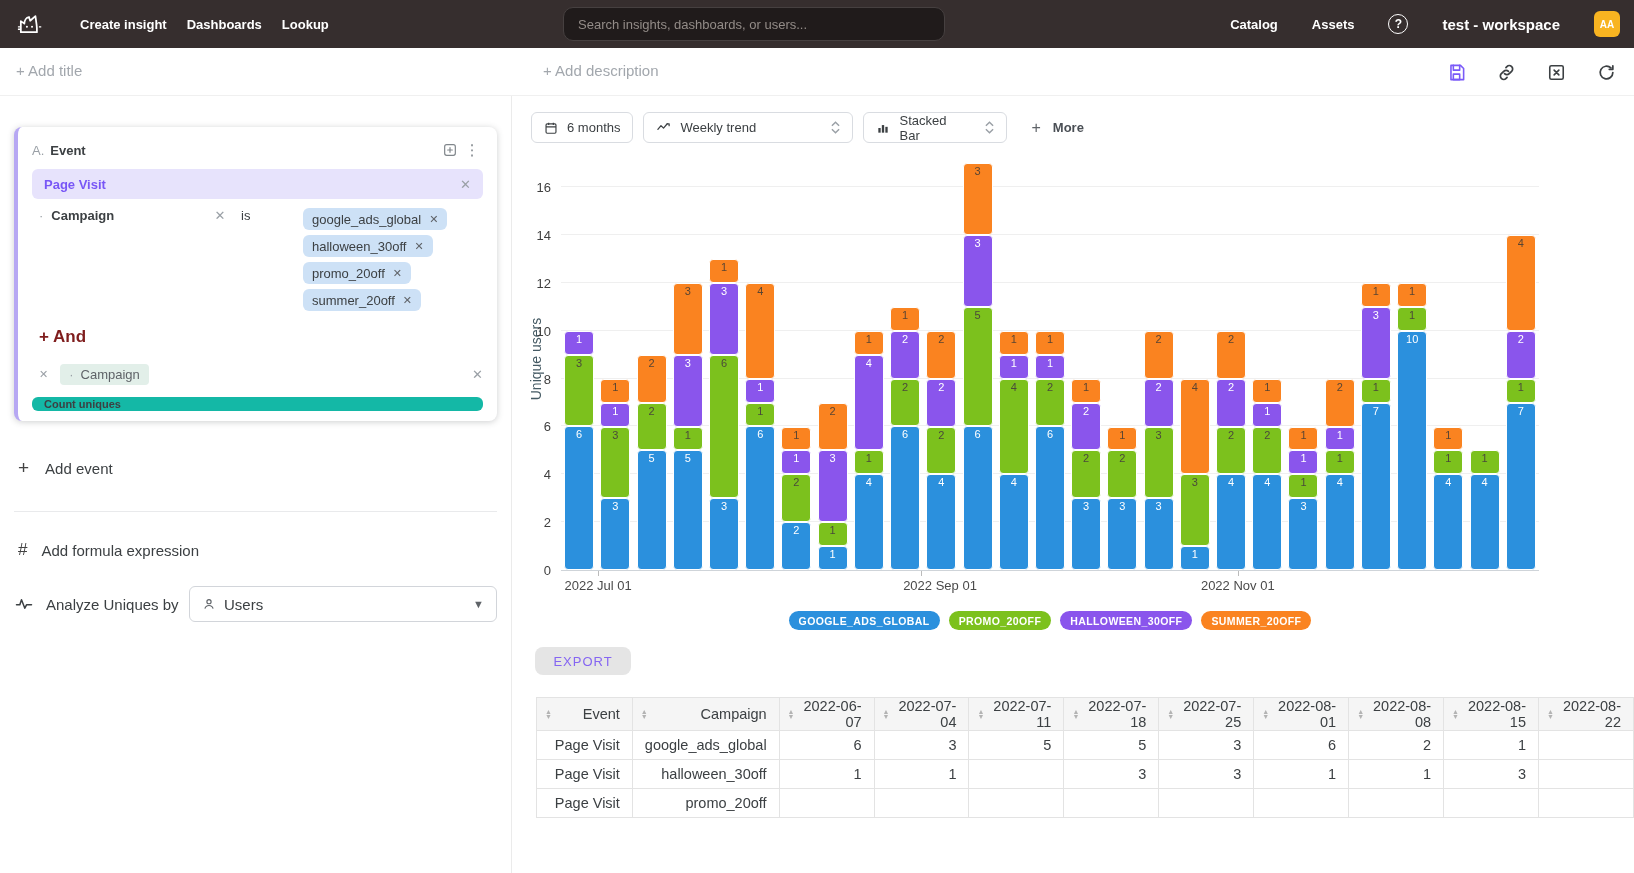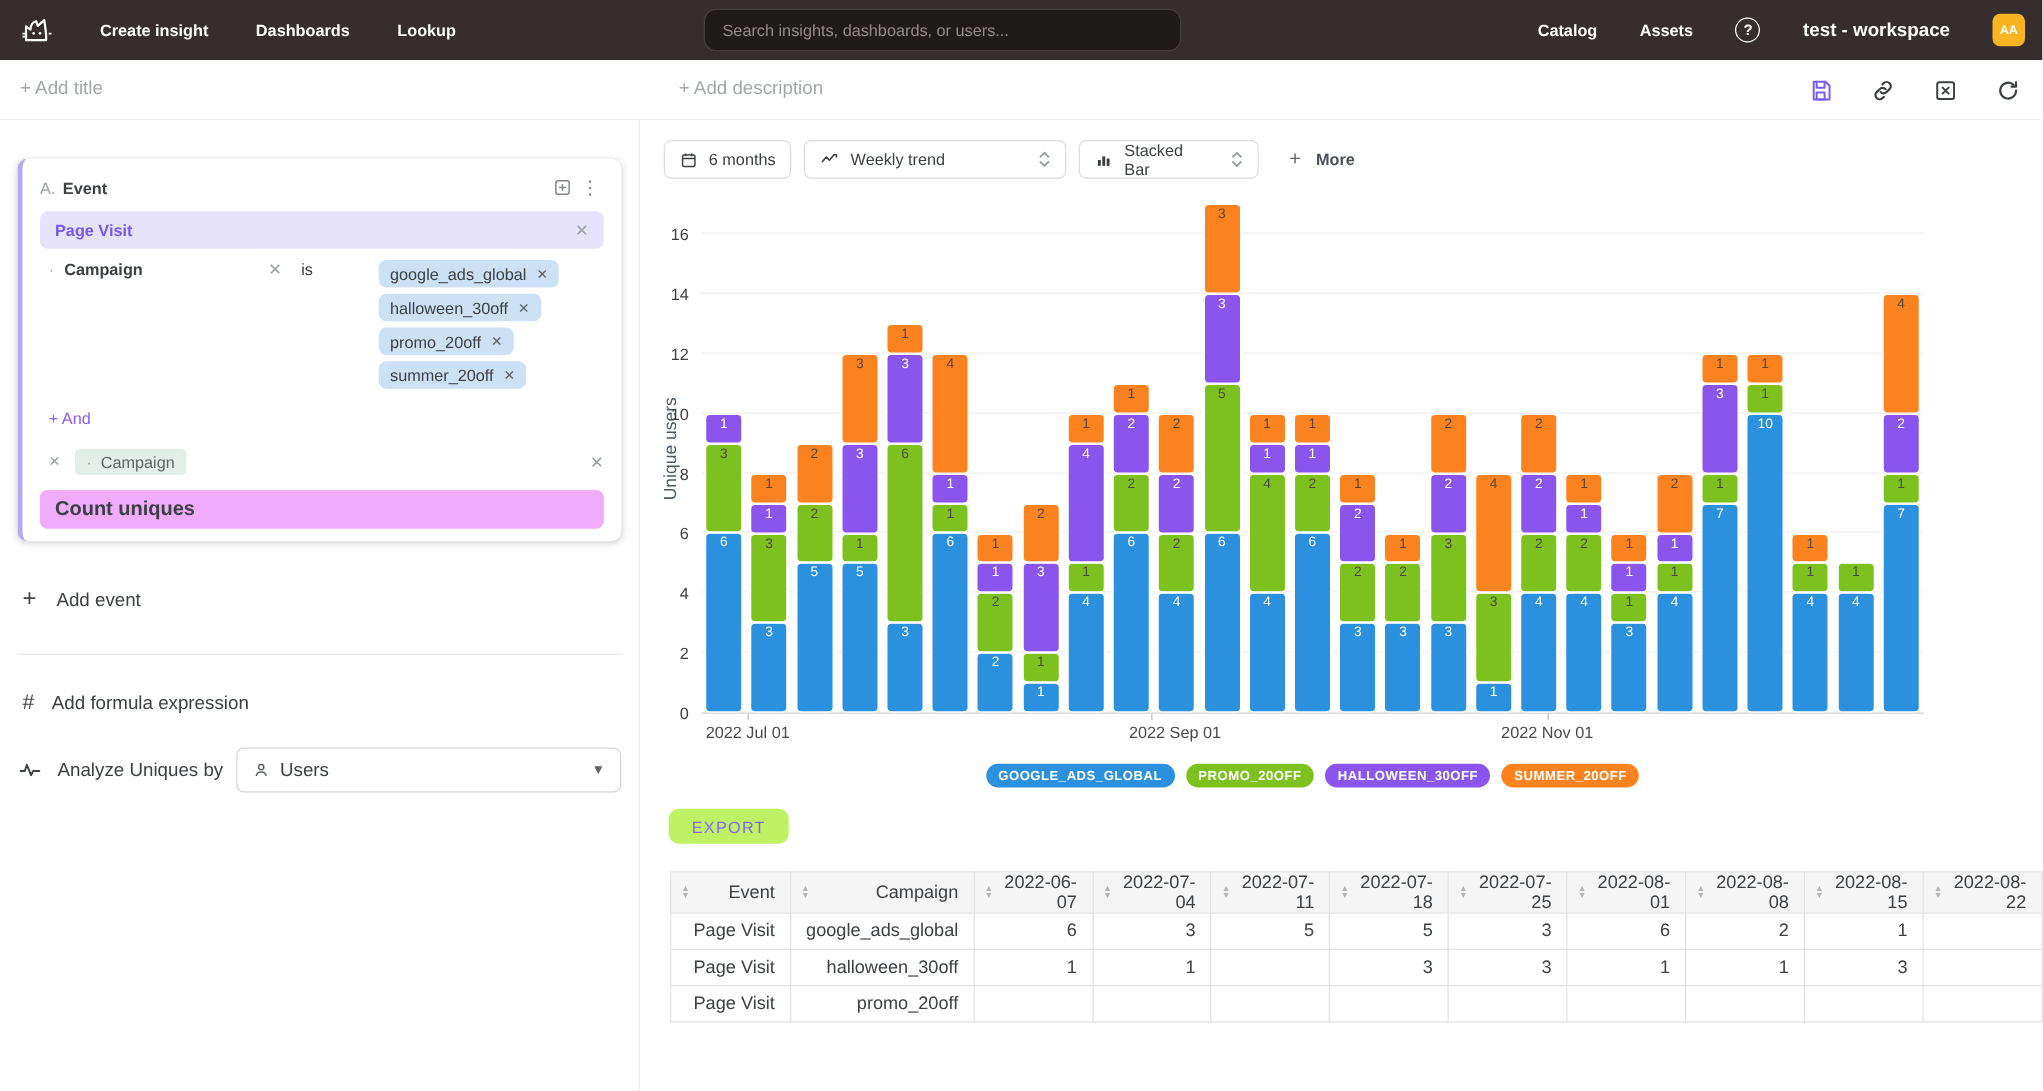--- a/index.html
+++ b/index.html
@@ -2,21 +2,21 @@
 <html><head>
 <meta charset="utf-8">
 <style>
   * { margin:0; padding:0; box-sizing:border-box; }
   html,body { width:1634px; height:873px; overflow:hidden; background:#fff;
     font-family:"Liberation Sans", sans-serif; color:#3c4043; }
 
   
   .topnav { position:relative; height:48px; background:#362e2e; display:flex; align-items:center; }
   .logo { margin-left:12px; width:34px; height:34px; display:flex; align-items:center; justify-content:center; cursor:pointer; }
-  .navlinks { display:flex; gap:38px; margin-left:34px; }
+  .navlinks { display:flex; gap:20px; margin-left:34px; }
   .navlinks a { color:#fff; font-size:13px; font-weight:bold; text-decoration:none; cursor:pointer; }
   .searchwrap { position:absolute; left:563px; top:7px; width:382px; height:34px; }
   .searchwrap input { width:100%; height:100%; background:#201b1b; border:1px solid #464040; border-radius:10px;
     color:#cfc9c5; font-size:13px; padding:0 14px; outline:none; font-family:inherit; }
   .searchwrap input::placeholder { color:#938c88; }
   .navright { position:absolute; right:14px; top:0; height:48px; display:flex; align-items:center; gap:34px; }
   .navright a { color:#fff; font-size:13px; font-weight:bold; text-decoration:none; cursor:pointer; }
   .helpbtn { width:20px; height:20px; border:1.5px solid #fff; border-radius:50%; color:#fff; font-size:12px;
     display:flex; align-items:center; justify-content:center; cursor:pointer; font-weight:bold; }
   .wsname { color:#fff; font-size:15px; font-weight:bold; }
@@ -52,28 +52,28 @@
   .xmark { color:#9aa0a6; font-size:13px; cursor:pointer; }
   .filterrow { margin-top:9px; display:flex; align-items:flex-start; }
   .propname { margin-left:7px; font-size:13px; font-weight:bold; color:#3c4043; width:168px; cursor:pointer; }
   .propname .bullet { color:#9aa0a6; margin-right:8px; font-weight:normal; }
   .filterx { width:26px; text-align:center; }
   .opname { width:62px; font-size:13px; color:#3c4043; margin-left:8px; cursor:pointer; }
   .chips { display:flex; flex-direction:column; gap:5px; align-items:flex-start; }
   .chip { background:#cde1f6; border-radius:6px; height:22px; display:flex; align-items:center; gap:8px;
     padding:0 9px; font-size:13px; color:#3c4043; cursor:pointer; }
   .chip .cx { color:#5f6368; font-size:11px; }
-  .andbtn { margin-top:16px; margin-left:7px; font-size:13px; color:#8b5cf6; cursor:pointer; width:max-content; }
+  .andbtn { margin-top:16px; margin-left:7px; font-size:17px; color:#7f1d1d; cursor:pointer; width:max-content;font-weight:bold; }
   .breakrow { margin-top:17px; display:flex; align-items:center; }
   .breakx { color:#9aa0a6; font-size:11px; margin-left:7px; cursor:pointer; }
   .breakchip { margin-left:12px; background:#e2efe9; border-radius:4px; padding:3px 9px; font-size:13px; color:#5f6368; cursor:pointer; }
   .breakchip .bullet { color:#9aa0a6; margin-right:7px; }
   .breakrow .spacer { flex:1; }
-  .aggrow { margin-top:12px; background:#f0abfc; border-radius:6px; height:31px; display:flex; align-items:center; padding:0 12px;
-    font-size:16px; font-weight:bold; color:#3c4043; cursor:pointer; }
+  .aggrow { margin-top:12px; background:#14b8a6; border-radius:6px; height:14px; display:flex; align-items:center; padding:0 12px;
+    font-size:11px; font-weight:bold; color:#3c4043; cursor:pointer; }
 
   .addevent { margin-top:36px; margin-left:4px; display:flex; align-items:center; gap:16px; font-size:15px; color:#3c4043; cursor:pointer; width:max-content; }
   .plusglyph { font-size:19px; color:#444; font-weight:normal; }
   .paneldiv { margin-top:32px; border-top:1px solid #e9eaec; }
   .formulabtn { margin-top:28px; margin-left:4px; display:flex; align-items:center; gap:14px; font-size:15px; color:#3c4043; cursor:pointer; width:max-content; }
   .hashglyph { font-size:17px; color:#444; }
   .analyzerow { margin-top:26px; display:flex; align-items:center; }
   .analyzelabel { margin-left:12px; font-size:15px; color:#3c4043; }
   .userselect { margin-left:auto; width:308px; height:36px; border:1px solid #d2d5da; border-radius:6px;
     display:flex; align-items:center; padding:0 12px; gap:8px; cursor:pointer; background:#fff; }
@@ -100,21 +100,21 @@
   .slot { flex:1 1 0; display:flex; flex-direction:column-reverse; align-items:center; }
   .seg { width:30px; border:1px solid #fff; border-radius:4px; position:relative; }
   .seg span { position:absolute; top:1px; left:0; right:0; text-align:center; font-size:11px; }
   .xtick { position:absolute; top:426px; width:1px; height:5px; background:#bbb; }
   .xlab { position:absolute; top:433px; transform:translateX(-50%); font-size:13px; color:#4a4a4a; white-space:nowrap; }
 
   .legend { margin-left:48px; width:978px; margin-top:14px; display:flex; justify-content:center; gap:9px; }
   .lpill { height:19px; border-radius:10px; padding:0 10px; display:flex; align-items:center; color:#fff;
     font-size:10.5px; font-weight:bold; letter-spacing:.4px; cursor:pointer; }
 
-  .exportbtn { margin:17px 0 0 22px; width:96px; height:28px; background:#bef264; color:#8565f2; border:none;
+  .exportbtn { margin:17px 0 0 22px; width:96px; height:28px; background:#e5e5e5; color:#8565f2; border:none;
     border-radius:8px; font-size:13px; letter-spacing:1px; cursor:pointer; font-family:inherit; }
 
   .tablewrap { margin:22px 0 0 23px; }
   table { border-collapse:collapse; table-layout:fixed; }
   th, td { border:1px solid #e3e3e3; font-size:14.5px; color:#3c4043; font-weight:normal; }
   thead th { background:#f5f5f5; height:32px; padding:0 12px 0 8px; }
   .thflex { display:flex; align-items:center; }
   .sortico { display:flex; flex-direction:column; line-height:4px; font-size:7px; color:#b3b3b3; cursor:pointer; gap:1px; }
   .thlab { flex:1; text-align:right; }
   td { height:29px; text-align:right; padding:0 12px; background:#fff; }

